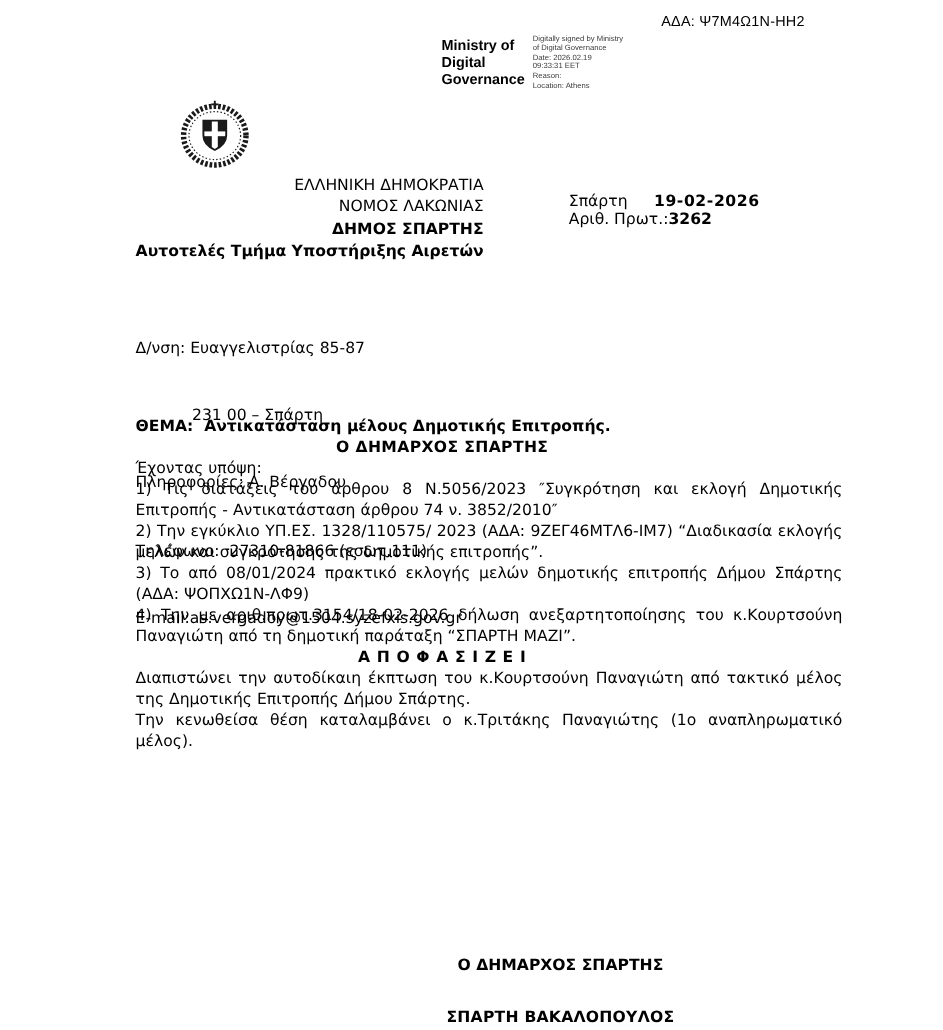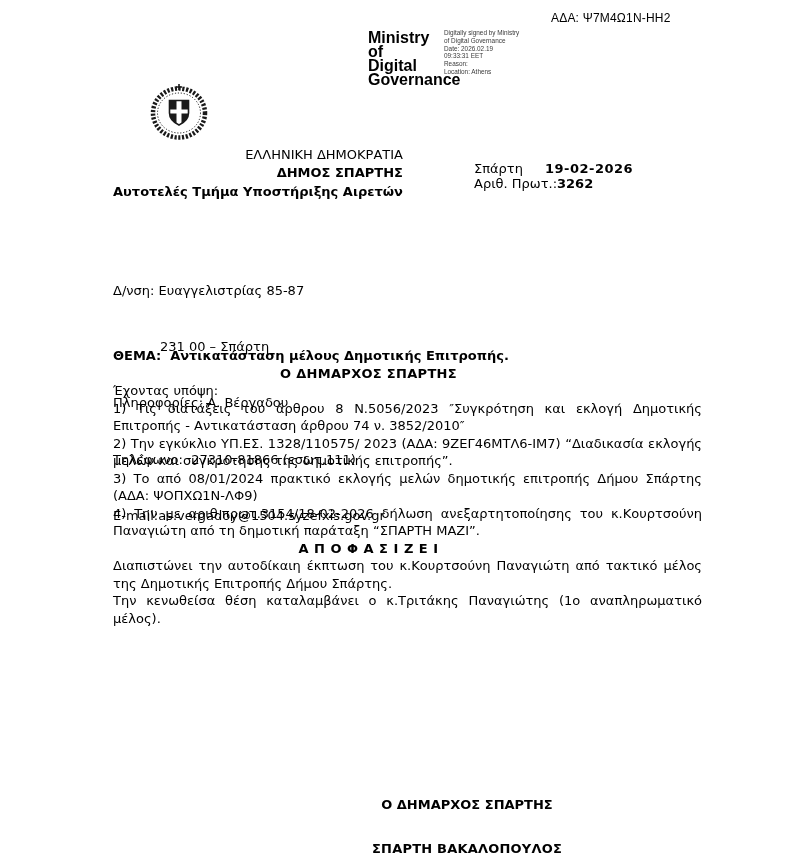--- a/index.html
+++ b/index.html
@@ -5,21 +5,21 @@
   html,body{margin:0;padding:0;}
   body{
     width:786px;height:858px;background:#ffffff;color:#000;
     font-family:"DejaVu Sans","Liberation Sans",sans-serif;
     font-size:13px;overflow:hidden;position:relative;
   }
   .abs{position:absolute;}
   .b{font-weight:bold;}
   
   .ada{left:551px;top:11px;font-size:12px;letter-spacing:.2px;font-family:"Liberation Sans",sans-serif;}
-  .ministry{left:368px;top:31px;width:80px;font-size:16px;line-height:14px;font-weight:bold;font-family:"Liberation Sans",sans-serif;}
+  .ministry{left:368px;top:31px;width:80px;font-size:12px;line-height:14px;font-weight:bold;font-family:"Liberation Sans",sans-serif;}
   .sigdetails{left:444px;top:29px;width:100px;font-size:6.4px;line-height:7.8px;color:#3a3a3a;font-family:"Liberation Sans",sans-serif;}
   .emblem{left:148px;top:83px;}
   
   .hleft{left:113px;top:146px;line-height:18.4px;text-align:right;}
   .hright{left:474px;top:161px;}
   .hright .r2{}
   .hright .date{margin-left:22px;letter-spacing:.5px;}
   
   .contact{left:113px;top:244px;line-height:18.8px;white-space:pre-wrap;}
   .contact .indent{padding-left:47px;}
@@ -77,20 +77,21 @@
       <rect x="21.5" y="17.5" width="7" height="9"></rect>
       <rect x="33.5" y="17.5" width="7" height="9"></rect>
       <rect x="21.5" y="30.5" width="7" height="12"></rect>
       <rect x="33.5" y="30.5" width="7" height="12"></rect>
     </g>
   </g>
 </svg>
 
 <div class="abs hleft">
   <div>ΕΛΛΗΝΙΚΗ ΔΗΜΟΚΡΑΤΙΑ</div>
+  <div>ΝΟΜΟΣ  ΛΑΚΩΝΙΑΣ</div>
   <div class="b">ΔΗΜΟΣ ΣΠΑΡΤΗΣ</div>
   <div class="b">Αυτοτελές Τμήμα Υποστήριξης Αιρετών</div>
 </div>
 
 <div class="abs hright">
   <div>
     <span>Σπάρτη</span><span class="b date">19-02-2026</span>
   </div>
   <div class="r2">
     <span>Αριθ. Πρωτ.:</span><span class="b">3262</span>

